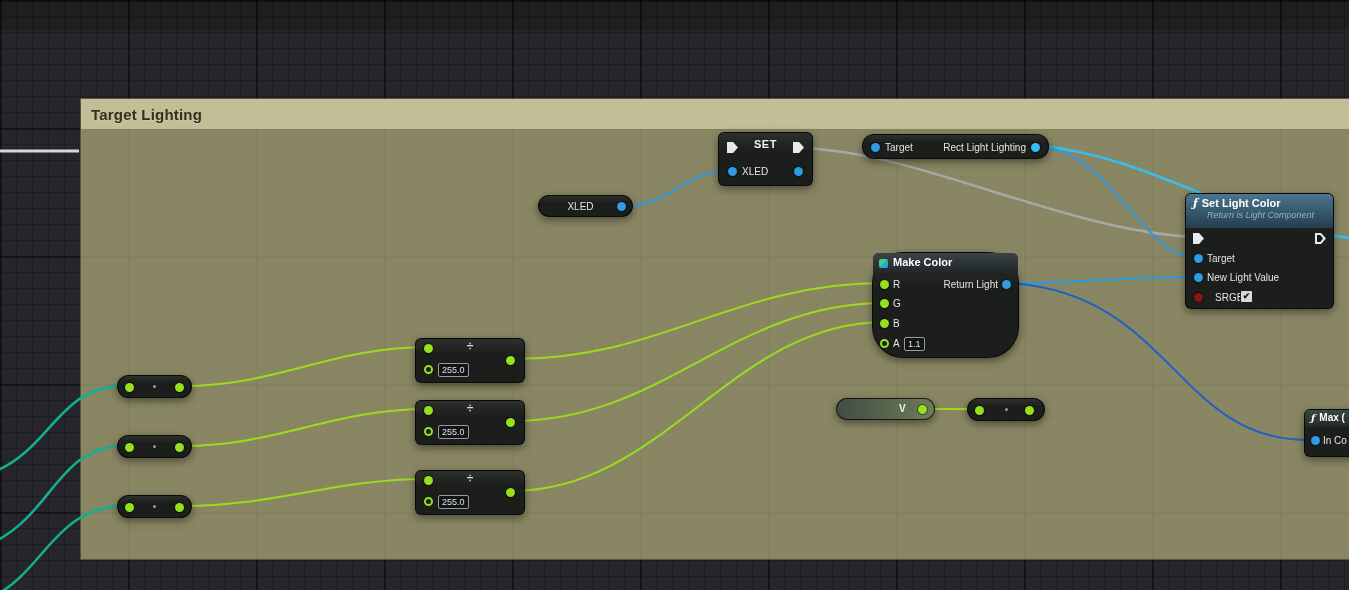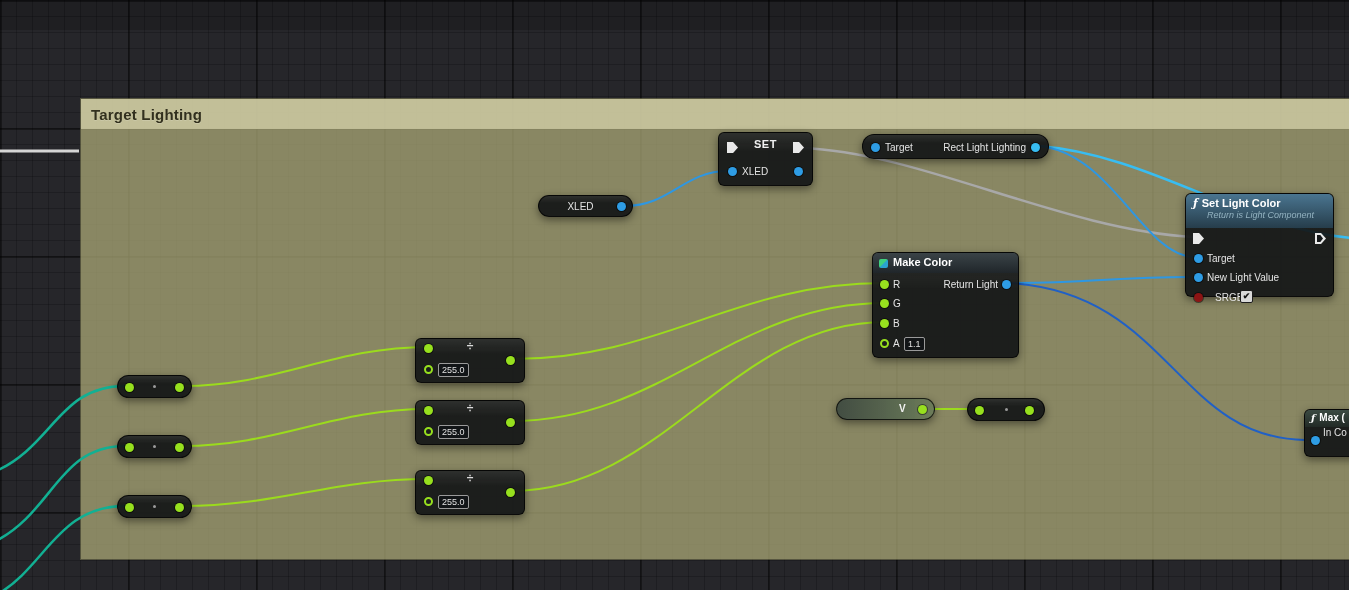--- a/index.html
+++ b/index.html
@@ -151,39 +151,39 @@
     <span class="pin filled blue" style="right:9px;top:34px;"></span>
   </div>
 
   <div class="node capsule" style="left:862px;top:134px;width:187px;height:25px;">
     <span class="pin filled blue" style="left:8px;top:8px;"></span>
     <span class="plabel" style="left:22px;top:6px;">Target</span>
     <span class="plabel" style="right:22px;top:6px;">Rect Light Lighting</span>
     <span class="pin filled cyan" style="right:8px;top:8px;"></span>
   </div>
 
-  <div class="node" style="left:872px;top:252px;width:147px;height:106px;">
+  <div class="node" style="left:872px;top:252px;width:147px;height:106px;border-radius:31px;">
     <div class="dark-header">
       <span class="mc-icon"></span>
       <span class="mc-title">Make Color</span>
     </div>
     <span class="pin filled green" style="left:7px;top:27px;"></span>
     <span class="plabel" style="left:20px;top:25px;">R</span>
     <span class="plabel" style="right:20px;top:25px;">Return Light</span>
     <span class="pin filled blue" style="right:7px;top:27px;"></span>
     <span class="pin filled green" style="left:7px;top:46px;"></span>
     <span class="plabel" style="left:20px;top:44px;">G</span>
     <span class="pin filled green" style="left:7px;top:66px;"></span>
     <span class="plabel" style="left:20px;top:64px;">B</span>
     <span class="pin hollow green" style="left:7px;top:86px;"></span>
     <span class="plabel" style="left:20px;top:84px;">A</span>
     <span class="valbox" style="left:31px;top:84px;">1.1</span>
   </div>
 
-  <div class="node" style="left:1185px;top:193px;width:149px;height:104px;">
+  <div class="node" style="left:1185px;top:193px;width:149px;height:116px;">
     <div class="fn-header" style="height:34px;">
       <div class="fn-title"><span class="fn-glyph">ƒ</span><span>Set Light Color</span></div>
       <div class="fn-sub">Return is Light Component</div>
     </div>
     <span class="exec" style="left:7px;top:39px;"></span>
     <span class="exec hollow" style="right:7px;top:39px;"></span>
     <span class="pin filled blue" style="left:8px;top:60px;"></span>
     <span class="plabel" style="left:21px;top:58px;">Target</span>
     <span class="pin filled blue" style="left:8px;top:79px;"></span>
     <span class="plabel" style="left:21px;top:77px;">New Light Value</span>
@@ -201,16 +201,16 @@
     <span class="pin filled green" style="left:7px;top:7px;"></span>
     <span class="dot"></span>
     <span class="pin filled green" style="right:10px;top:7px;"></span>
   </div>
 
   <div class="node" style="left:1304px;top:409px;width:80px;height:48px;">
     <div class="fn-header" style="height:17px;background:linear-gradient(180deg,#3b4a42,#222a26);">
       <div class="fn-title" style="font-size:10px;padding:2px 0 0 6px;"><span class="fn-glyph">ƒ</span><span>Max (</span></div>
     </div>
     <span class="pin filled blue" style="left:6px;top:26px;"></span>
-    <span class="plabel" style="left:18px;top:16px;">In Co</span>
+    <span class="plabel" style="left:18px;top:24px;">In Co</span>
   </div>
 
 </div>
 
 </body></html>

